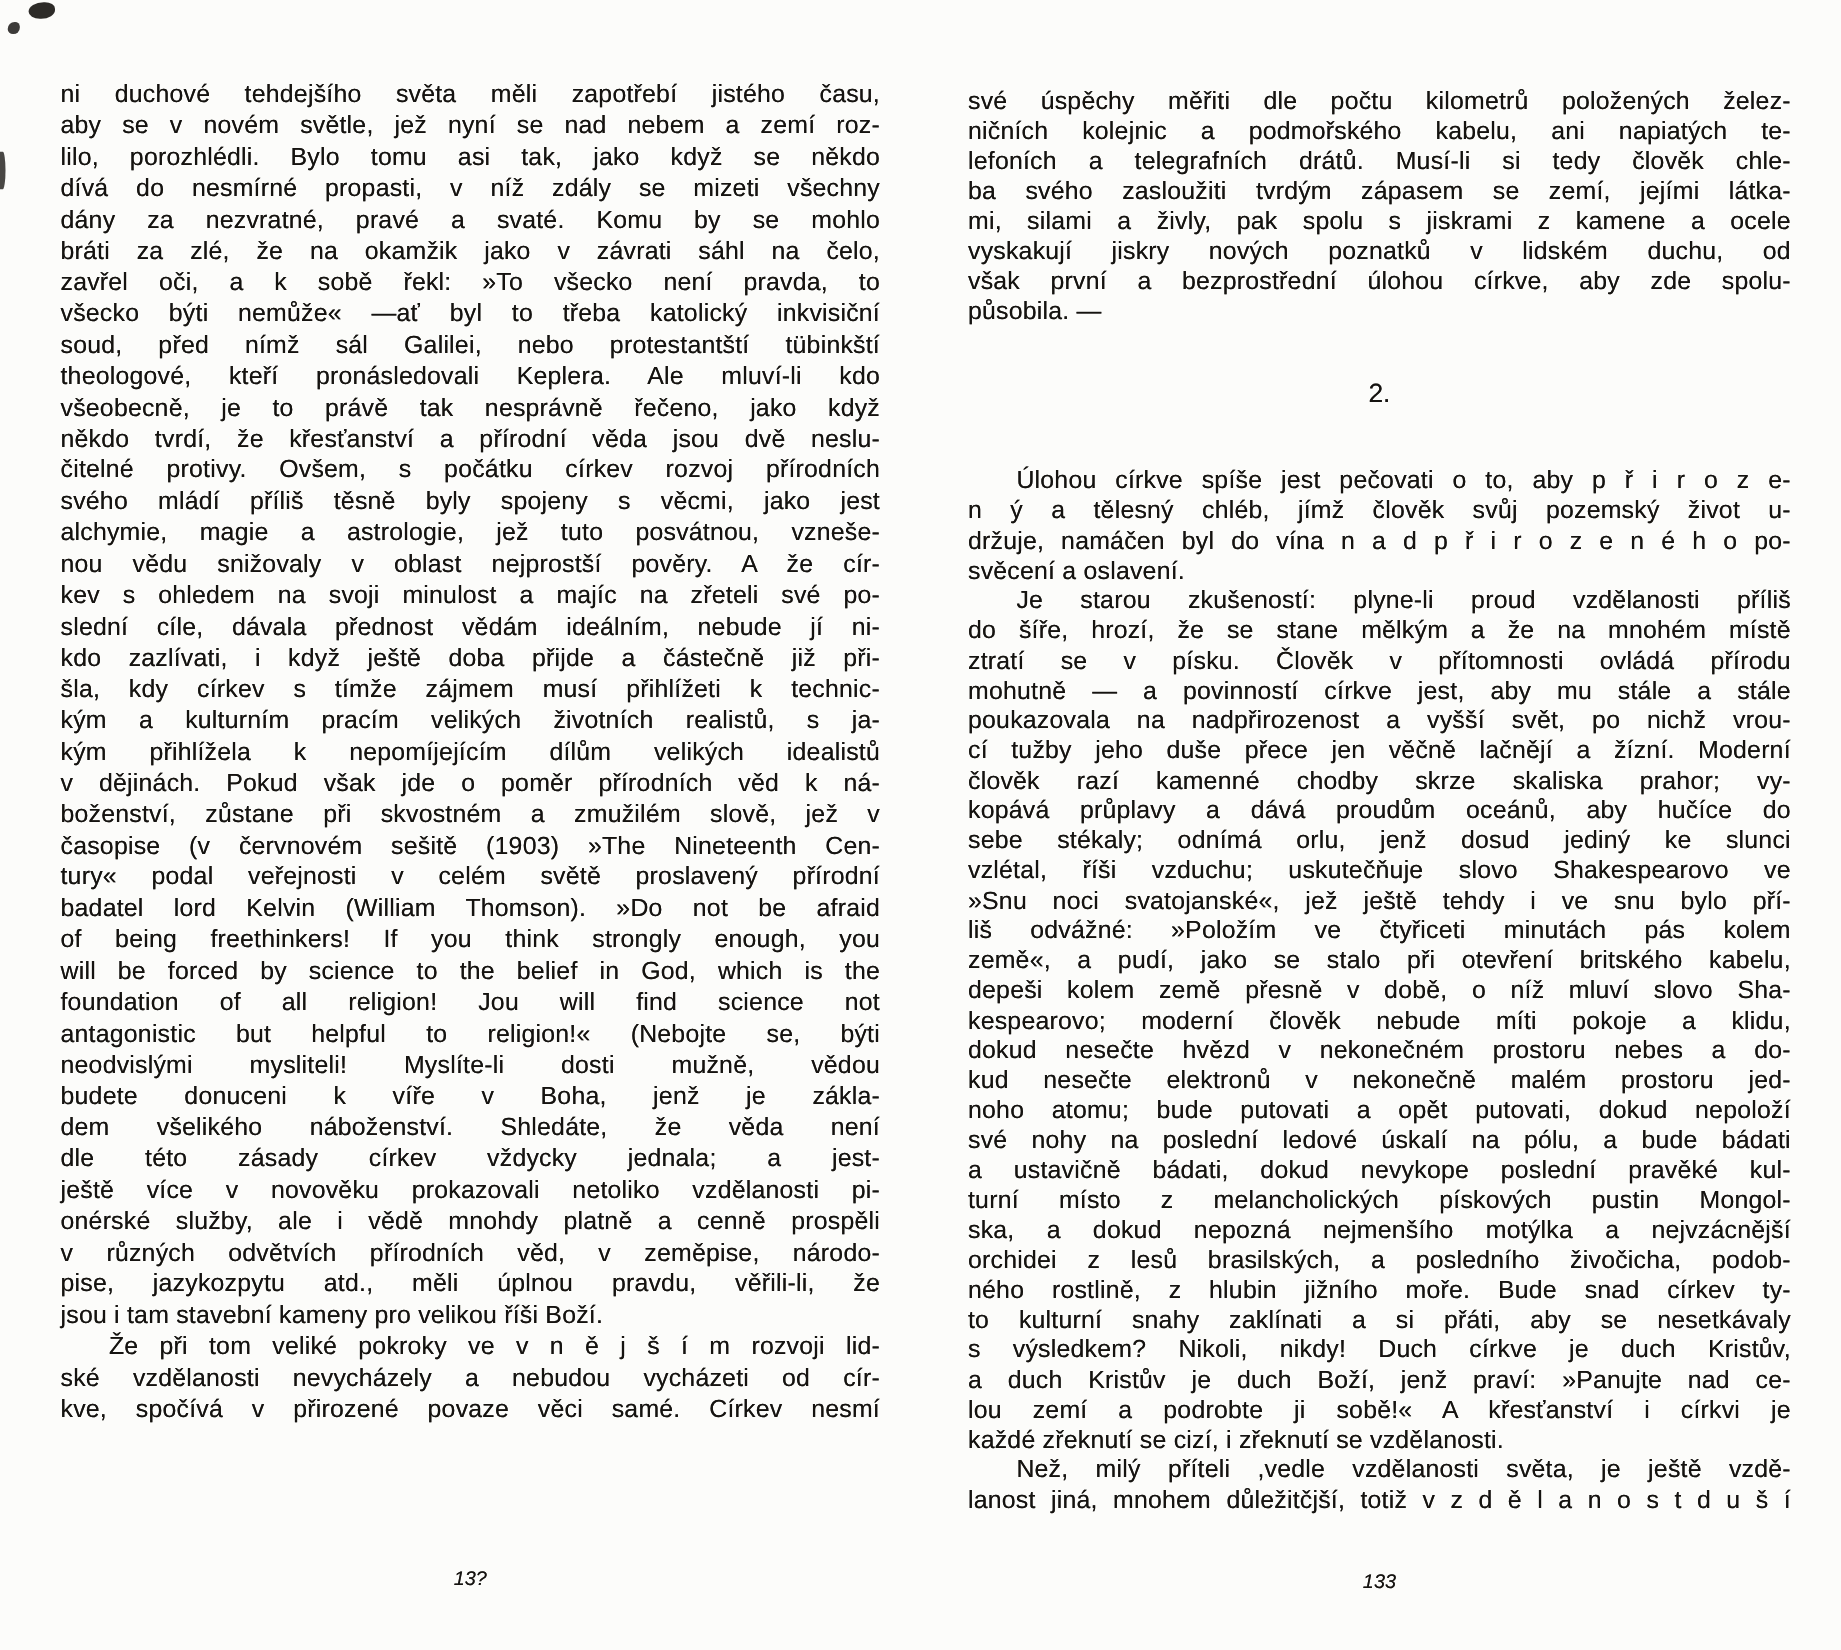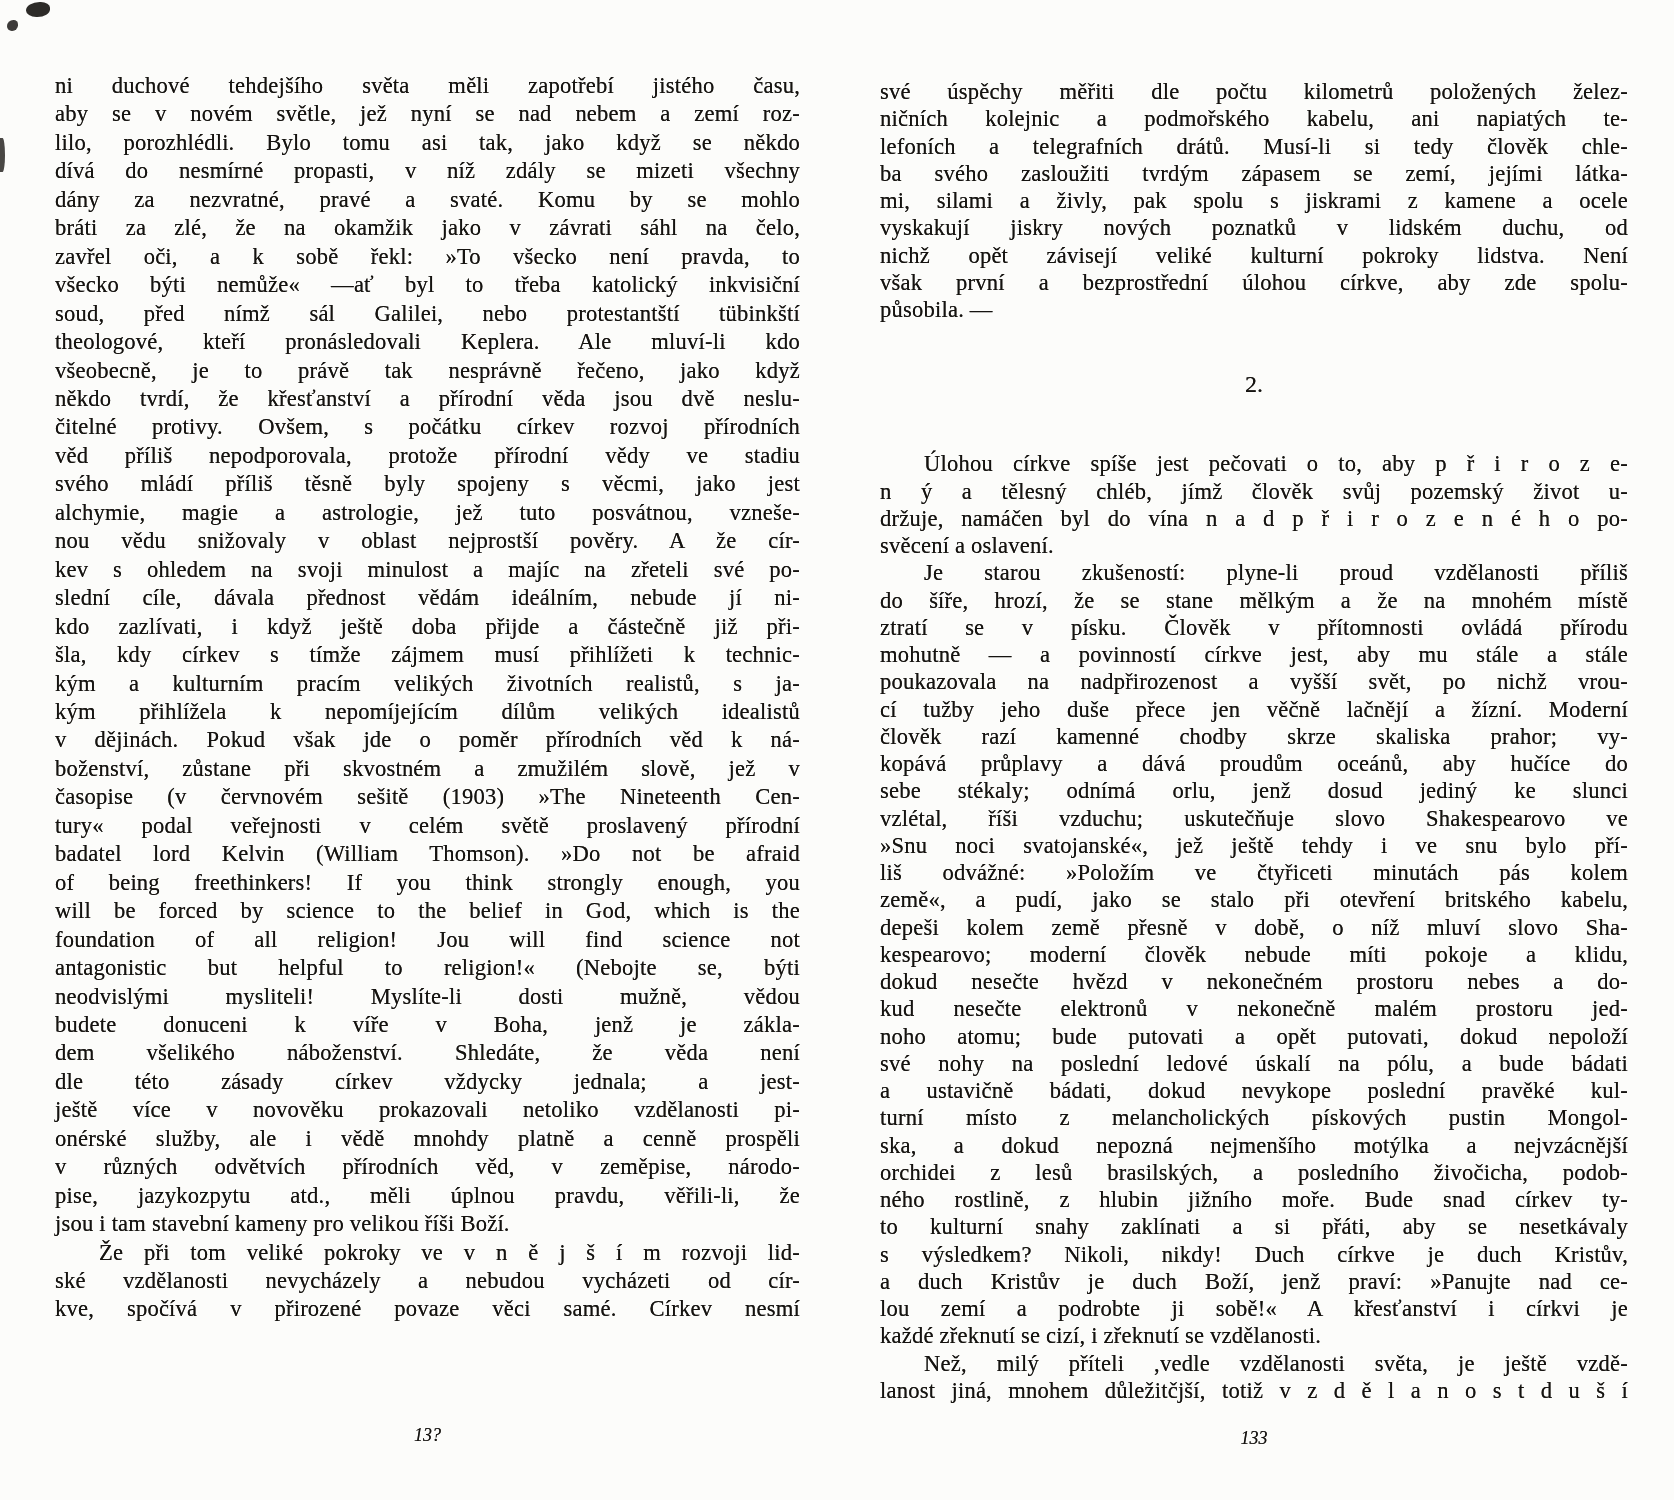--- a/index.html
+++ b/index.html
@@ -7,21 +7,21 @@
     padding: 0;
     background: #e9e9e7;
   }
   #scan {
     position: relative;
     width: 1674px;
     height: 1500px;
     background: #fcfcfa;
     overflow: hidden;
     color: #151310;
-    font-family: Liberation Serif, serif;
+    font-family: Liberation Sans, sans-serif;
   }
   .page-col {
     position: absolute;
     top: 0;
   }
   #left-col  { left: 55px;  top: 72px; width: 745px; }
   #right-col { left: 880px; top: 78px; width: 748px; }
 
   .para { margin: 0; }
   .line {
@@ -81,21 +81,20 @@
         <div class="line">dívá do nesmírné propasti, v níž zdály se mizeti všechny</div>
         <div class="line">dány za nezvratné, pravé a svaté. Komu by se mohlo</div>
         <div class="line">bráti za zlé, že na okamžik jako v závrati sáhl na čelo,</div>
         <div class="line">zavřel oči, a k sobě řekl: »To všecko není pravda, to</div>
         <div class="line">všecko býti nemůže« —ať byl to třeba katolický inkvisiční</div>
         <div class="line">soud, před nímž sál Galilei, nebo protestantští tübinkští</div>
         <div class="line">theologové, kteří pronásledovali Keplera. Ale mluví-li kdo</div>
         <div class="line">všeobecně, je to právě tak nesprávně řečeno, jako když</div>
         <div class="line">někdo tvrdí, že křesťanství a přírodní věda jsou dvě neslu-</div>
         <div class="line">čitelné protivy. Ovšem, s počátku církev rozvoj přírodních</div>
-        <div class="line">věd příliš nepodporovala, protože přírodní vědy ve stadiu</div>
         <div class="line">svého mládí příliš těsně byly spojeny s věcmi, jako jest</div>
         <div class="line">alchymie, magie a astrologie, jež tuto posvátnou, vzneše-</div>
         <div class="line">nou vědu snižovaly v oblast nejprostší pověry. A že cír-</div>
         <div class="line">kev s ohledem na svoji minulost a majíc na zřeteli své po-</div>
         <div class="line">slední cíle, dávala přednost vědám ideálním, nebude jí ni-</div>
         <div class="line">kdo zazlívati, i když ještě doba přijde a částečně již při-</div>
         <div class="line">šla, kdy církev s tímže zájmem musí přihlížeti k technic-</div>
         <div class="line">kým a kulturním pracím velikých životních realistů, s ja-</div>
         <div class="line">kým přihlížela k nepomíjejícím dílům velikých idealistů</div>
         <div class="line">v dějinách. Pokud však jde o poměr přírodních věd k ná-</div>
@@ -125,21 +124,20 @@
     </div>
 
   <div class="page-col" id="right-col">
       <div class="para">
         <div class="line">své úspěchy měřiti dle počtu kilometrů položených želez-</div>
         <div class="line">ničních kolejnic a podmořského kabelu, ani napiatých te-</div>
         <div class="line">lefoních a telegrafních drátů. Musí-li si tedy člověk chle-</div>
         <div class="line">ba svého zasloužiti tvrdým zápasem se zemí, jejími látka-</div>
         <div class="line">mi, silami a živly, pak spolu s jiskrami z kamene a ocele</div>
         <div class="line">vyskakují jiskry nových poznatků v lidském duchu, od</div>
-        <div class="line">nichž opět závisejí veliké kulturní pokroky lidstva. Není</div>
         <div class="line">však první a bezprostřední úlohou církve, aby zde spolu-</div>
         <div class="line last">působila. —</div>
       </div>
       <div class="heading">2.</div>
       <div class="para indent">
         <div class="line">Úlohou církve spíše jest pečovati o to, aby p ř i r o z e-</div>
         <div class="line">n ý a tělesný chléb, jímž člověk svůj pozemský život u-</div>
         <div class="line">držuje, namáčen byl do vína n a d p ř i r o z e n é h o po-</div>
         <div class="line last">svěcení a oslavení.</div>
       </div>

